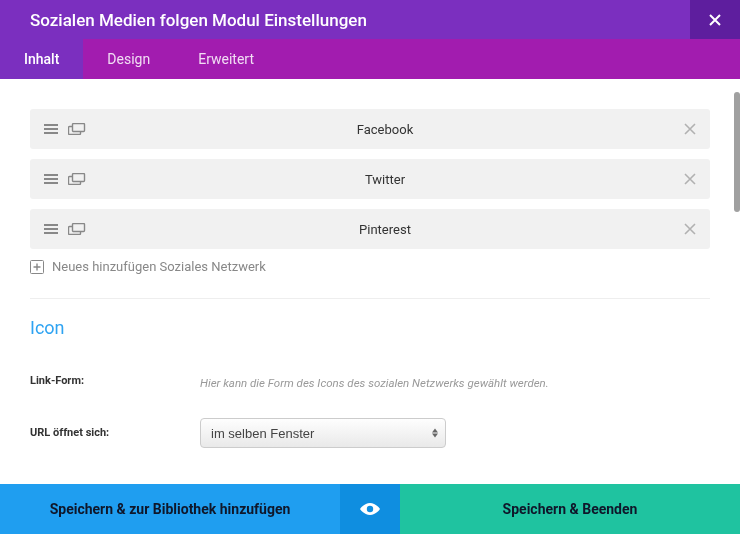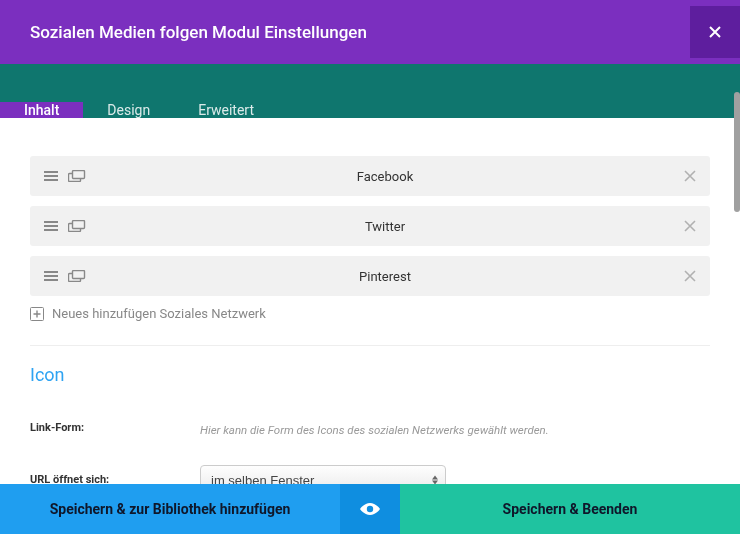--- a/index.html
+++ b/index.html
@@ -1,25 +1,25 @@
 <!DOCTYPE html>
 <html><head>
 <meta charset="utf-8">
 <style>
   * { box-sizing: border-box; margin: 0; padding: 0; }
   body { font-family: -apple-system, BlinkMacSystemFont, "Segoe UI", Roboto, Helvetica, Arial, sans-serif; background: #fff; }
   .modal { width: 740px; height: 534px; display: flex; flex-direction: column; position: relative; }
-  .header { background: #7b2fbf; color: #fff; height: 64px; display: flex; align-items: center; justify-content: space-between; }
+  .header { background: #7b2fbf; color: #fff; height: 39px; display: flex; align-items: center; justify-content: space-between; }
   .header-title { font-size: 17px; font-weight: 500; padding-left: 30px; }
   .close-btn { width: 50px; height: 52px; background: #5e1e9e; display: flex; align-items: center; justify-content: center; cursor: pointer; }
   .close-btn svg { width: 12px; height: 12px; }
-  .tabs { background: #0f766e; display: flex; height: 54px; align-items: flex-end; }
+  .tabs { background: #a21caf; display: flex; height: 40px; }
   .tab { color: rgba(255,255,255,0.85); font-size: 14px; padding: 0 24px; display: flex; align-items: center; cursor: pointer; }
   .tab.active { background: #7b2fbf; color: #fff; font-weight: 500; }
-  .content { flex: 1; overflow-y: auto; padding: 38px 30px 20px 30px; position: relative; }
+  .content { flex: 1; overflow-y: auto; padding: 30px 30px 20px 30px; position: relative; }
   .scroll-indicator { position: absolute; top: 92px; right: 0; width: 6px; height: 120px; background: #a0a0a0; border-radius: 3px; }
   .row { background: #f1f1f1; border-radius: 3px; height: 40px; display: flex; align-items: center; padding: 0 14px; margin-bottom: 10px; position: relative; }
   .row-icons { display: flex; align-items: center; gap: 10px; }
   .row-label { flex: 1; text-align: center; font-size: 13px; color: #333; }
   .row-close { cursor: pointer; opacity: 0.6; }
   .hamburger { display: inline-block; }
   .hamburger span { display: block; width: 14px; height: 2px; background: #888; margin: 2px 0; }
   .dup-icon svg { display: block; }
   .add-row { display: flex; align-items: center; gap: 8px; color: #888; font-size: 13px; margin-top: 4px; cursor: pointer; }
   .add-row svg { display: block; }

